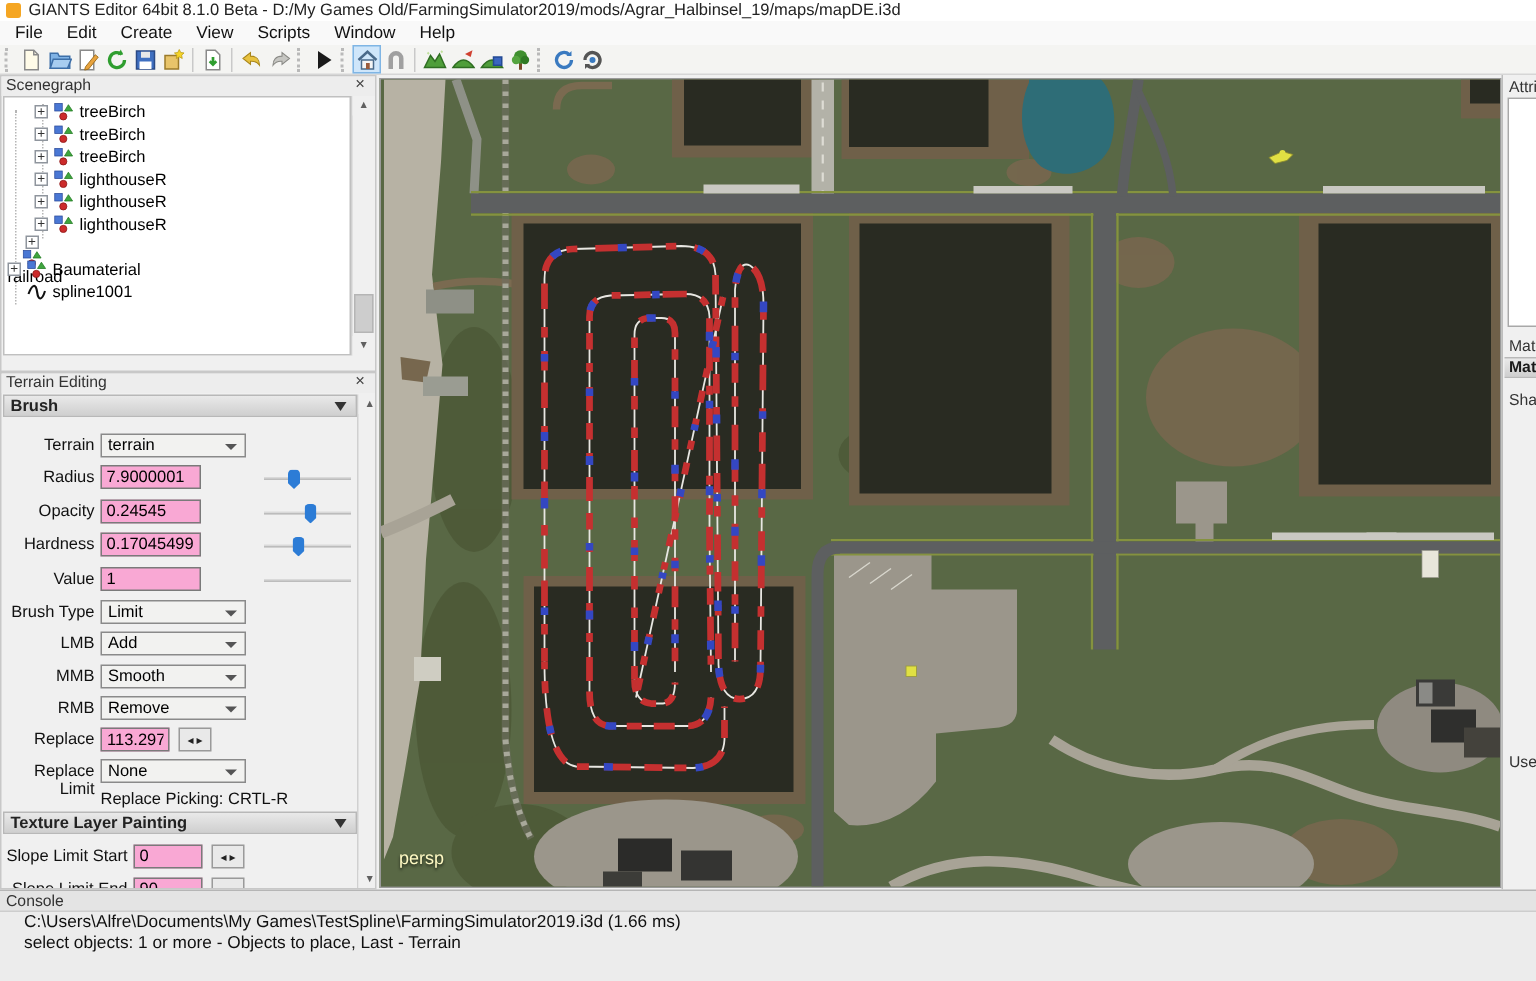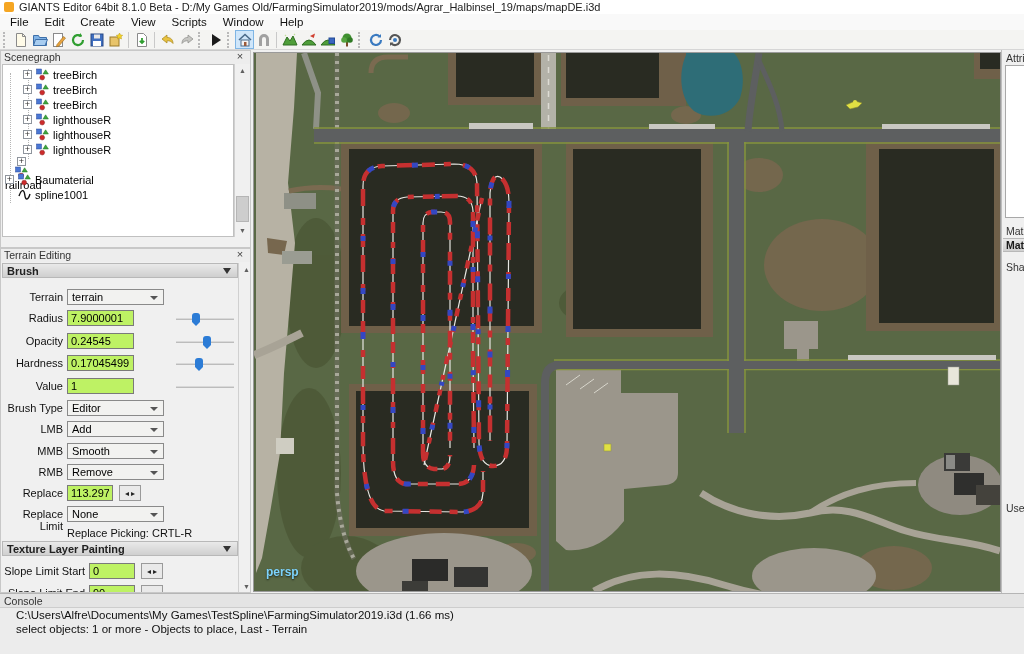--- a/index.html
+++ b/index.html
@@ -61,40 +61,40 @@
     font-size:11px; font-weight:bold; color:#222; padding-left:4px; line-height:14px; }
   .sec-header .tri { position:absolute; right:6px; top:4px; width:0; height:0;
     border-left:4px solid transparent; border-right:4px solid transparent; border-top:6px solid #333; }
   .trow { position:absolute; left:0; width:237px; height:17px; }
   .tlabel { position:absolute; left:0; top:2px; width:62px; text-align:right; font-size:11px; color:#111; }
   .tlabel.wide { width:84px; }
   .dd { position:absolute; left:66px; top:0; width:97px; height:16px; background:#f2f2f0;
     border:1px solid #8a8a8a; font-size:11px; line-height:14px; padding-left:4px; color:#000; }
   .dd .chev { position:absolute; right:5px; top:6px; width:0; height:0;
     border-left:4px solid transparent; border-right:4px solid transparent; border-top:4px solid #555; }
-  .tinput { position:absolute; left:66px; top:0; width:67px; height:16px; background:#bef264;
+  .tinput { position:absolute; left:66px; top:0; width:67px; height:16px; background:#f9a8d4;
     border:1px solid #7a7a7a; font-size:11px; padding:0 3px; font-family:"Liberation Sans",sans-serif; color:#000; }
   .tinput.narrow { width:46px; }
   .tinput.slope { left:88px; width:46px; }
   .slider { position:absolute; left:175px; top:3px; width:58px; height:12px; }
   .slider .track { position:absolute; left:0; right:0; top:5px; height:2px; background:#d9d9d9; border-bottom:1px solid #bcbcbc; }
   .slider .thumb { position:absolute; top:0; width:8px; height:13px; background:#2c7cd6;
     border-radius:3px 3px 2px 2px; clip-path:polygon(0 0,100% 0,100% 70%,50% 100%,0 70%); }
   .spin { position:absolute; top:0; height:16px; width:22px; background:#e9e9e9; border:1px solid #9a9a9a;
     display:flex; align-items:center; justify-content:center; font-size:8px; color:#222; }
   .spin .l::before { content:"◂"; margin-right:2px; }
   .spin .r::before { content:"▸"; }
   .note-text { position:absolute; left:66px; font-size:11px; color:#111; }
 
   
   #viewport { position:absolute; left:253px; top:52px; width:748px; height:540px;
     border:1px solid #9a9a9a; background:#596845; }
   #viewport svg { display:block; }
-  .persp-label { position:absolute; left:12px; bottom:12px; color:#7dd3fc; font-size:12px;
-    text-shadow:0 1px 2px rgba(0,0,0,.7);font-weight:bold; }
+  .persp-label { position:absolute; left:12px; bottom:12px; color:#fef9c3; font-size:12px;
+    text-shadow:0 1px 2px rgba(0,0,0,.7); }
 
   
   #right-sliver { position:absolute; left:1001px; top:50px; width:23px; height:543px;
     background:#f0f0f0; border-left:1px solid #bdbdbd; overflow:hidden; }
   .rs-label { position:absolute; left:4px; font-size:10.5px; color:#333; white-space:nowrap; }
   .rs-box { position:absolute; left:3px; top:15px; width:22px; height:153px; background:#fff;
     border:1px solid #a8a8a8; }
   .rs-bar { position:absolute; left:1px; top:188px; width:22px; height:14px;
     background:linear-gradient(#e9e9e9,#cfcfcf); border-top:1px solid #b8b8b8; border-bottom:1px solid #b8b8b8;
     font-size:10.5px; font-weight:bold; line-height:13px; padding-left:3px; white-space:nowrap; }
@@ -381,21 +381,21 @@
     </div>
     <div class="trow" style="top:129px;">
       <span class="tlabel">Value</span>
       <input class="tinput" value="1" style="">
       <div class="slider">
           <div class="track"></div>
         </div>
     </div>
     <div class="trow" style="top:151px;">
       <span class="tlabel">Brush Type</span>
-      <div class="dd"><span>Editor</span><span class="chev"></span></div>
+      <div class="dd"><span>Limit</span><span class="chev"></span></div>
     </div>
     <div class="trow" style="top:172px;">
       <span class="tlabel">LMB</span>
       <div class="dd"><span>Add</span><span class="chev"></span></div>
     </div>
     <div class="trow" style="top:194px;">
       <span class="tlabel">MMB</span>
       <div class="dd"><span>Smooth</span><span class="chev"></span></div>
     </div>
     <div class="trow" style="top:215px;">

